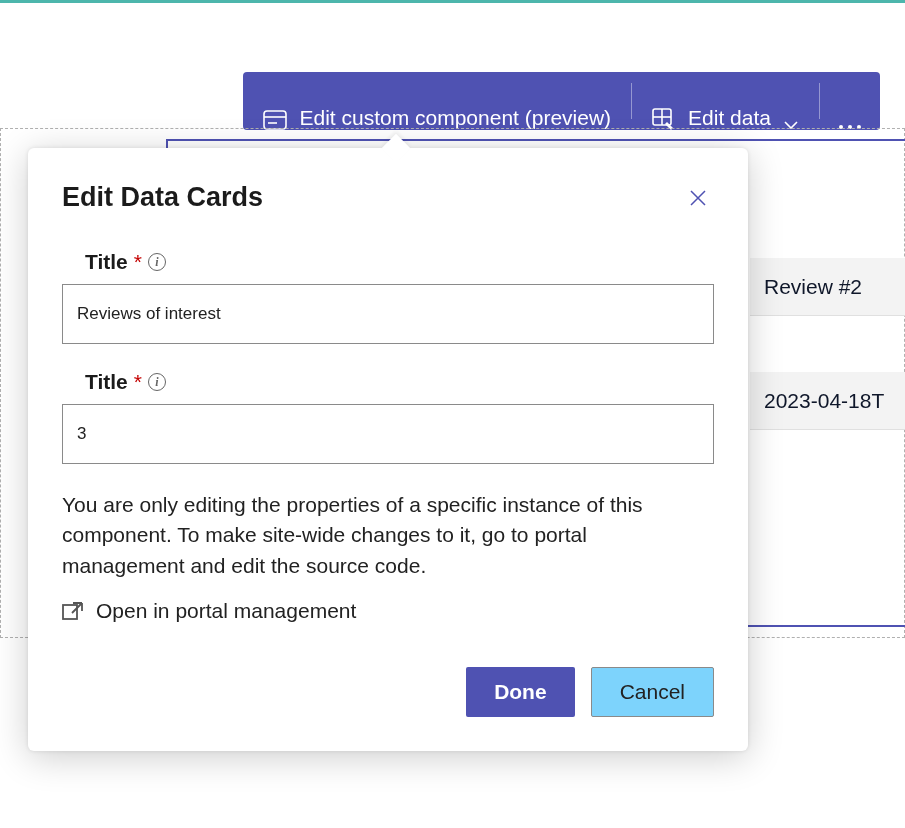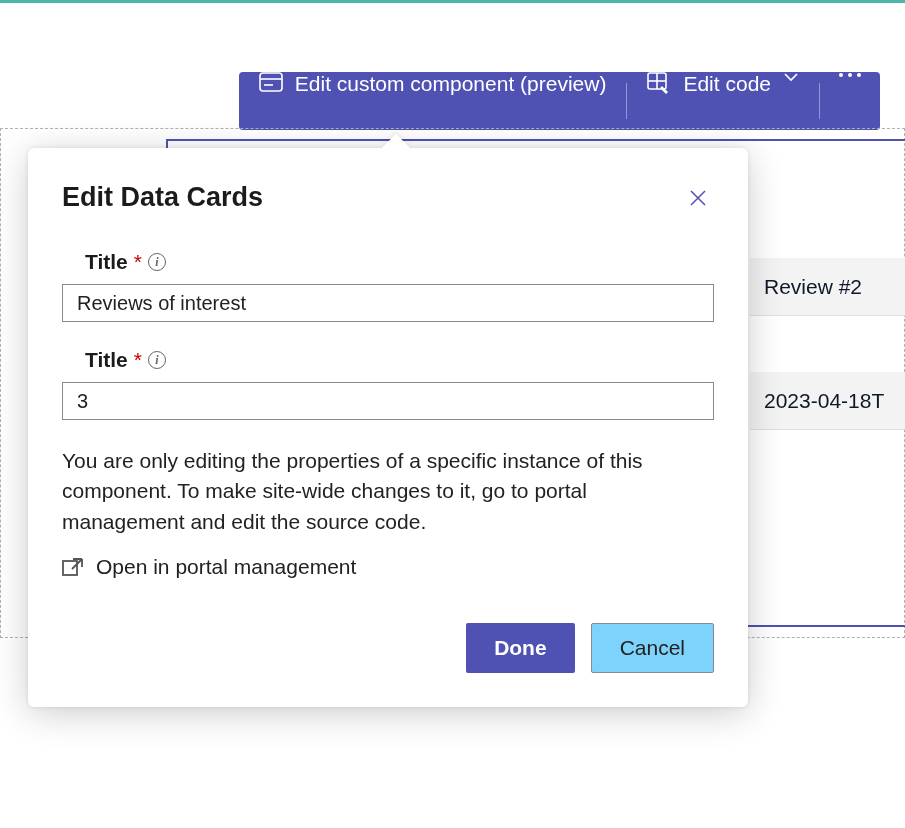--- a/index.html
+++ b/index.html
@@ -28,21 +28,21 @@
       top: 72px;
       right: 25px;
       background: #4F52B2;
       display: flex;
       align-items: center;
       border-radius: 4px;
       height: 58px;
     }
     .toolbar-btn {
       display: flex;
-      align-items: flex-start;
+      align-items: flex-end;
       padding: 0 20px;
       height: 100%;
       color: #fff;
       font-size: 21px;
       cursor: pointer;
       gap: 12px;
     }
     .toolbar-sep {
       width: 1px;
       height: 36px;
@@ -152,24 +152,24 @@
       align-items: center;
       justify-content: center;
       font-size: 12px;
       color: #666;
       font-family: Georgia, serif;
       font-style: italic;
       cursor: pointer;
     }
     .text-input {
       width: 100%;
-      height: 38px;
+      height: 60px;
       border: 1px solid #8a8a8a;
       padding: 0 14px;
-      font-size: 20px;
+      font-size: 17px;
       color: #222;
       outline: none;
     }
     .help-text {
       font-size: 21px;
       color: #222;
       line-height: 1.45;
       margin-bottom: 18px;
     }
     .portal-link {
@@ -224,21 +224,21 @@
     <span>Edit custom component (preview)</span>
   </div>
   <div class="toolbar-sep"></div>
   <div class="toolbar-btn">
     <svg class="toolbar-icon" width="24" height="22" viewBox="0 0 24 22">
       <rect x="1" y="1" width="18" height="16" rx="2"></rect>
       <line x1="1" y1="9" x2="19" y2="9"></line>
       <line x1="10" y1="1" x2="10" y2="17"></line>
       <path d="M15 14 L21 20 L19 22 L13 16 Z" fill="#fff" stroke="none"></path>
     </svg>
-    <span>Edit code</span>
+    <span>Edit data</span>
     <svg class="toolbar-icon" width="16" height="10" viewBox="0 0 16 10">
       <path d="M2 2 L8 8 L14 2"></path>
     </svg>
   </div>
   <div class="toolbar-sep"></div>
   <div class="toolbar-btn" style="padding:0 18px;">
     <svg width="24" height="6" viewBox="0 0 24 6">
       <circle cx="3" cy="3" r="2" fill="#fff"></circle>
       <circle cx="12" cy="3" r="2" fill="#fff"></circle>
       <circle cx="21" cy="3" r="2" fill="#fff"></circle>

